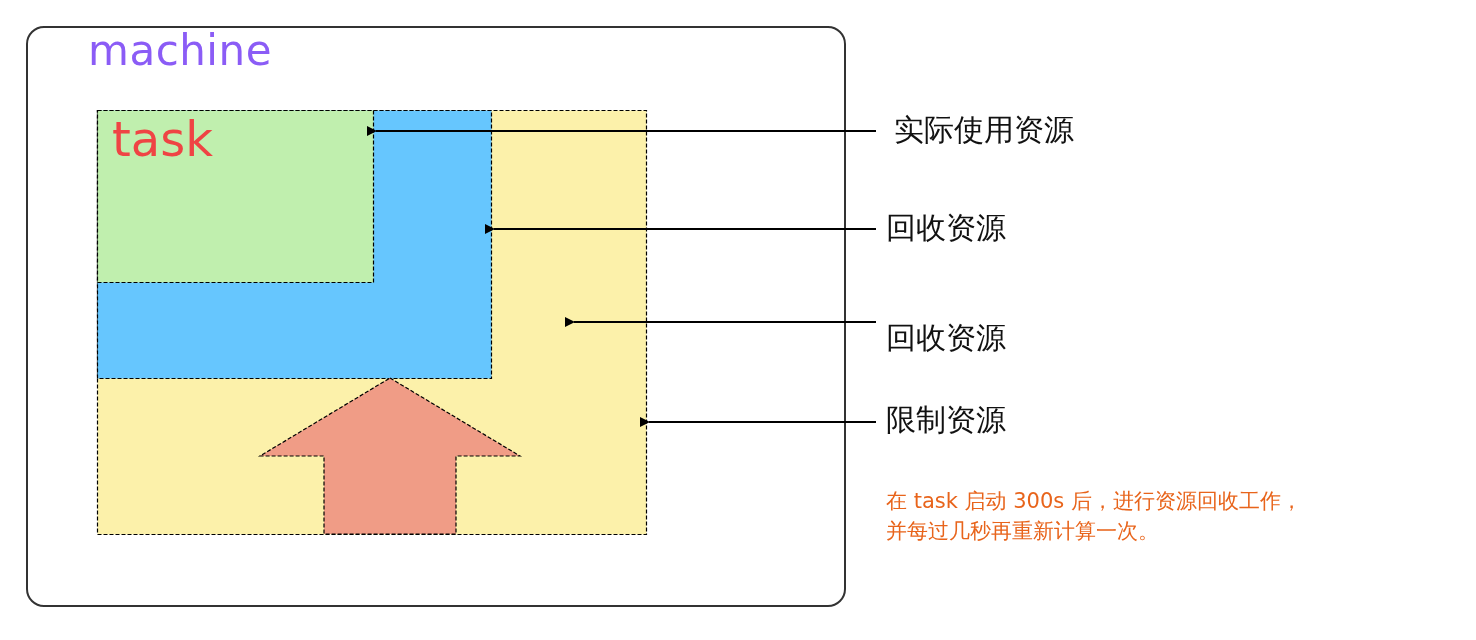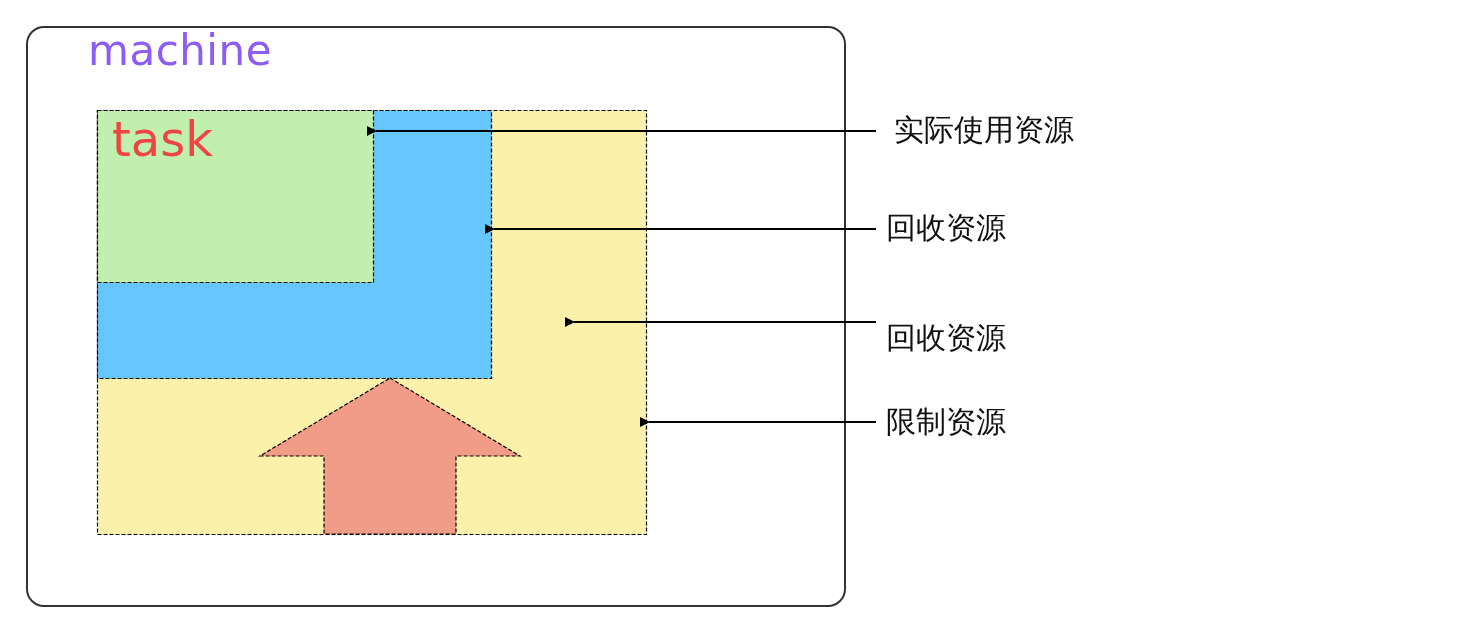--- a/index.html
+++ b/index.html
@@ -41,16 +41,18 @@
   <line x1="876" y1="229" x2="494" y2="229" stroke="#000" stroke-width="2.2" marker-end="url(#ah)"></line>
   <line x1="876" y1="322" x2="574" y2="322" stroke="#000" stroke-width="2.2" marker-end="url(#ah)"></line>
   <line x1="876" y1="422" x2="649" y2="422" stroke="#000" stroke-width="2.2" marker-end="url(#ah)"></line>
 </svg>
 
 <div class="task-title">task</div>
 
 <div class="label" style="left:886px; top:115px;margin-left:8px;">实际使用资源</div>
 <div class="label" style="left:886px; top:213px;">回收资源</div>
 <div class="label" style="left:886px; top:307px;margin-top:16px;">回收资源</div>
-<div class="label" style="left:886px; top:407px;">限制资源</div>
+<div class="label" style="left:886px; top:407px;font-family:Liberation Mono, monospace;">限制资源</div>
 
 <div class="note">
+  <div>在 task 启动 300s 后，进行资源回收工作，</div>
+  <div>并每过几秒再重新计算一次。</div>
 </div>
 
 </body></html>

